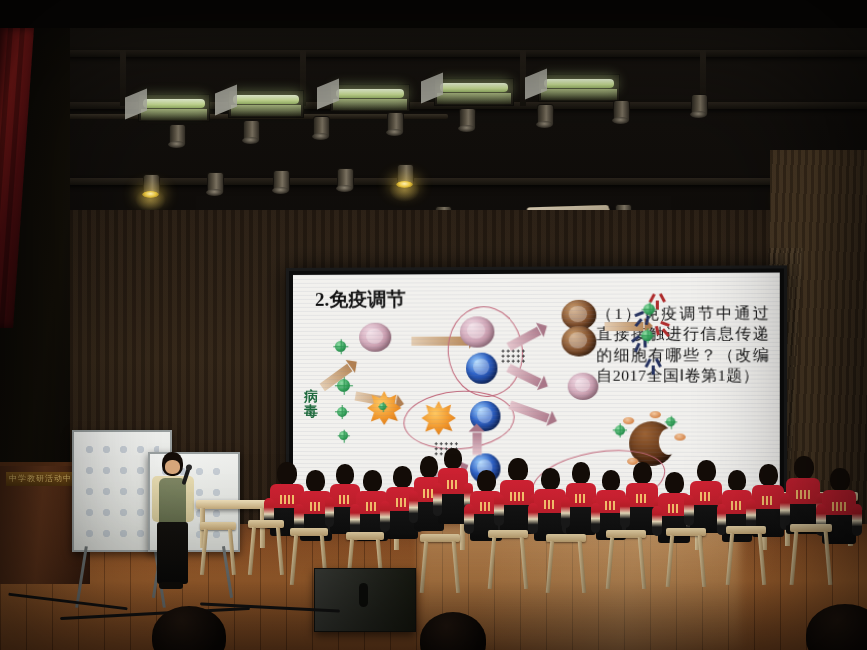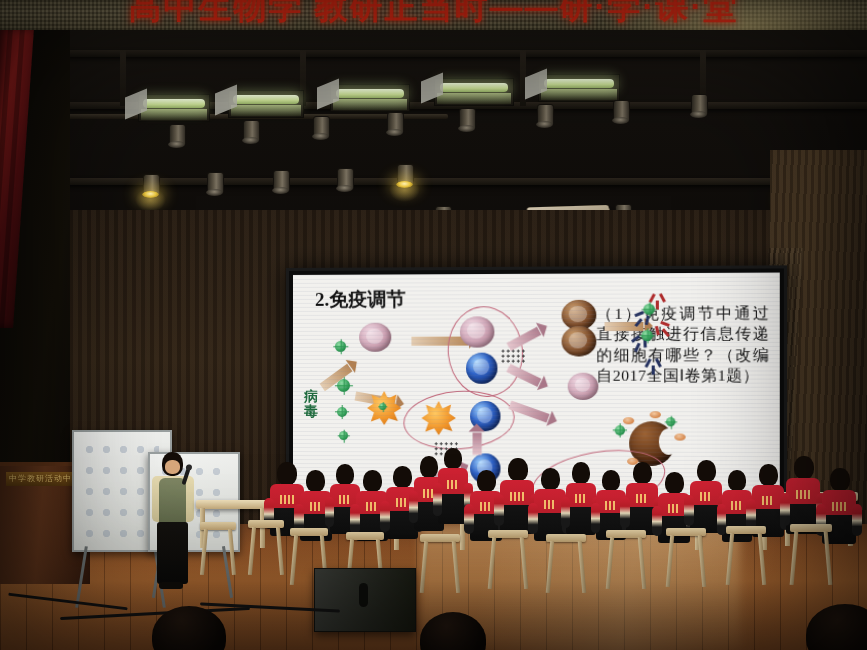--- a/index.html
+++ b/index.html
@@ -772,20 +772,15 @@
       <div class="slot"></div>
     </div>
   <div class="cable" style="left:8px;top:600px;width:120px;transform:rotate(7deg);"></div>
   <div class="cable" style="left:60px;top:612px;width:190px;transform:rotate(-3deg);"></div>
   <div class="cable" style="left:200px;top:606px;width:140px;transform:rotate(3deg);"></div>
 
   <div class="fg-head" style="left:152px;top:606px;width:74px;height:60px;"></div>
   <div class="fg-head" style="left:420px;top:612px;width:66px;height:56px;"></div>
   <div class="fg-head" style="left:806px;top:604px;width:78px;height:62px;"></div>
 
-  <div class="banner">
-    <div class="mesh"></div>
-      <div class="glow"></div>
-    <div class="banner-text">高中生物学 教研正当时——研·学·课·堂</div>
-  </div>
 
   <div class="vignette"></div>
 </div>
 
 </body></html>

